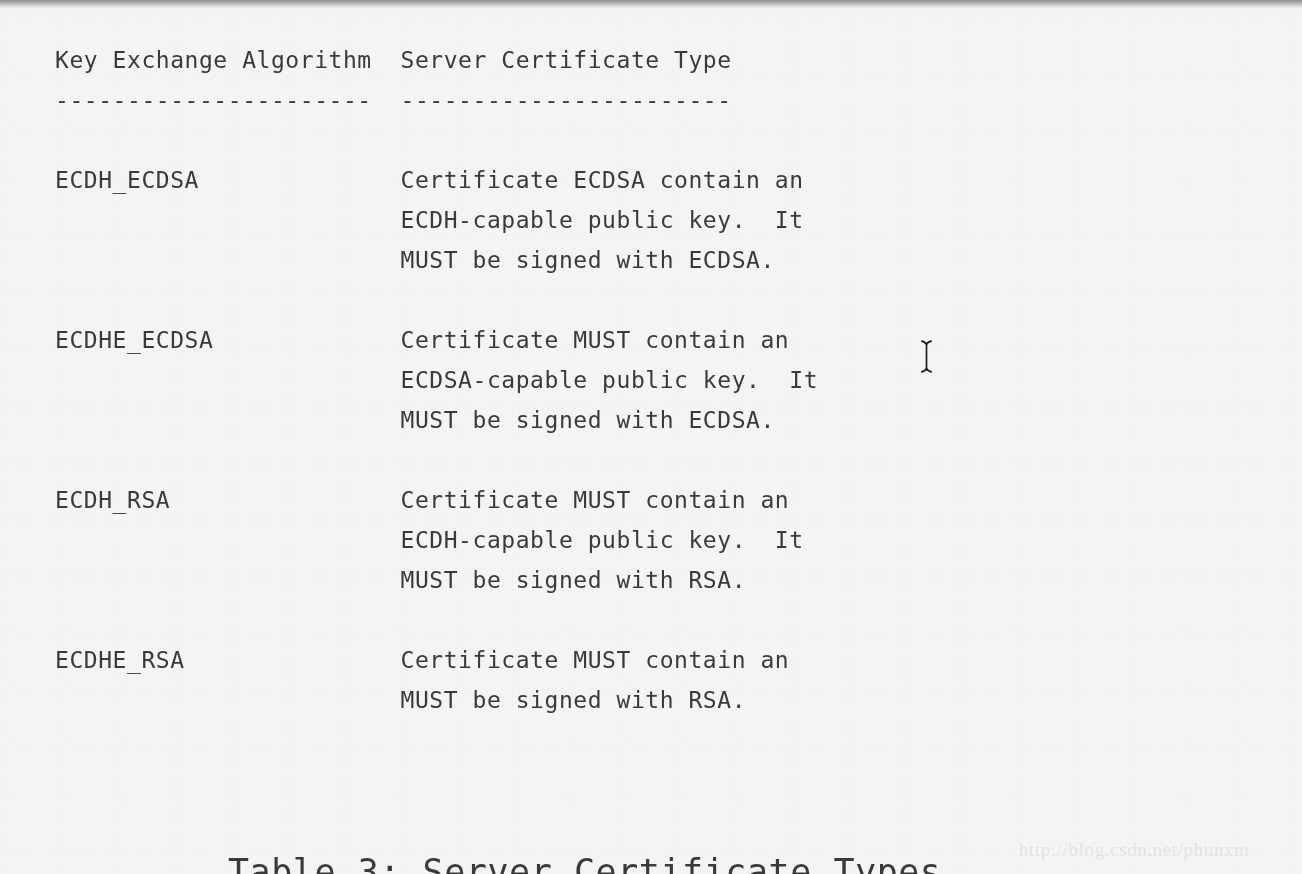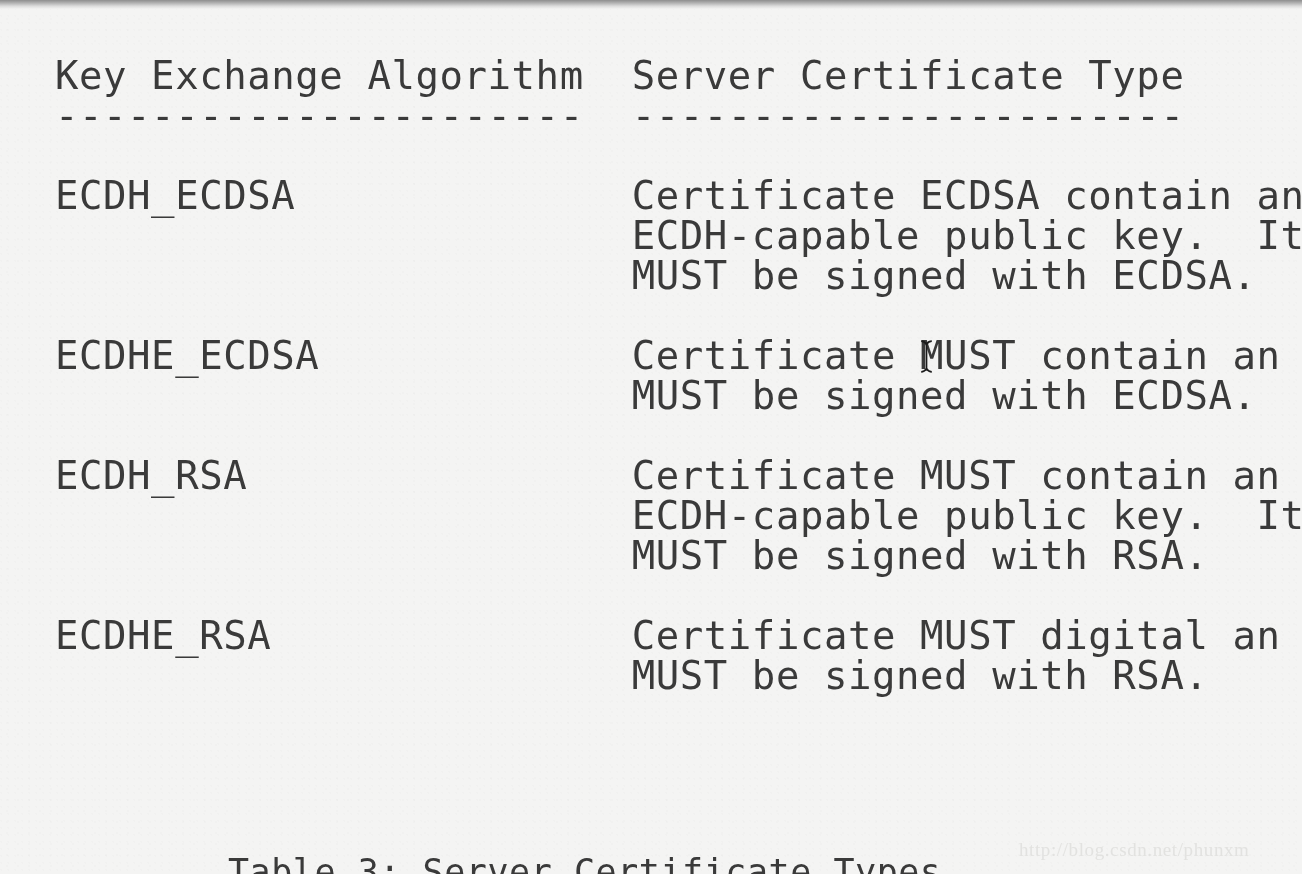--- a/index.html
+++ b/index.html
@@ -39,21 +39,21 @@
     background-size: 7px 7px, 11px 11px, auto;
     pointer-events: none;
   }
 
   #table-block {
     position: absolute;
     left: 55px;
     top: 17px;
     width: 1200px;
     color: #3a3a3a;
-    font-size: 39px;
+    font-size: 23px;
     line-height: 40px;
     letter-spacing: 0.55px;
     white-space: pre;
     font-weight: 400;
     -webkit-font-smoothing: antialiased;
   }
 
   .row {
     display: block;
     white-space: pre;
@@ -98,23 +98,23 @@
   }
 </style>
 </head>
 <body style="background: rgb(244, 244, 243);">
 
 <div id="paper"></div>
 <div id="top-edge-gradient"></div>
 
 <pre id="table-block" style="color: rgb(58, 58, 58);"><span class="row">Key Exchange Algorithm  Server Certificate Type</span><span class="row">----------------------  -----------------------</span><span class="blank-row">
 </span><span class="row">ECDH_ECDSA              Certificate ECDSA contain an</span><span class="row">                        ECDH-capable public key.  It</span><span class="row">                        MUST be signed with ECDSA.</span><span class="blank-row">
-</span><span class="row">ECDHE_ECDSA             Certificate MUST contain an</span><span class="row">                        MUST be signed with ECDSA.</span><span class="blank-row">
+</span><span class="row">ECDHE_ECDSA             Certificate MUST contain an</span><span class="row">                        ECDSA-capable public key.  It</span><span class="row">                        MUST be signed with ECDSA.</span><span class="blank-row">
 </span><span class="row">ECDH_RSA                Certificate MUST contain an</span><span class="row">                        ECDH-capable public key.  It</span><span class="row">                        MUST be signed with RSA.</span><span class="blank-row">
-</span><span class="row">ECDHE_RSA               Certificate MUST digital an</span><span class="row">                        MUST be signed with RSA.</span></pre>
+</span><span class="row">ECDHE_RSA               Certificate MUST contain an</span><span class="row">                        MUST be signed with RSA.</span></pre>
 
 <pre id="caption-row" style="color: rgb(58, 58, 58);">        Table 3: Server Certificate Types</pre>
 
 <div id="watermark" style="color: rgb(226, 226, 224);">http://blog.csdn.net/phunxm</div>
 
 <svg id="text-cursor" viewBox="0 0 15 35" width="15" height="35" aria-hidden="true" style="left: 919px; top: 339px;">
   <g fill="none" stroke="#1b1b1b" stroke-width="1.7" stroke-linecap="butt">
     <line x1="7.5" y1="3.5" x2="7.5" y2="31.5"></line>
     <path d="M2.2 2.2 C4.6 2.2 6.2 3.4 7.5 5.2 C8.8 3.4 10.4 2.2 12.8 2.2"></path>
     <path d="M2.2 32.8 C4.6 32.8 6.2 31.6 7.5 29.8 C8.8 31.6 10.4 32.8 12.8 32.8"></path>

